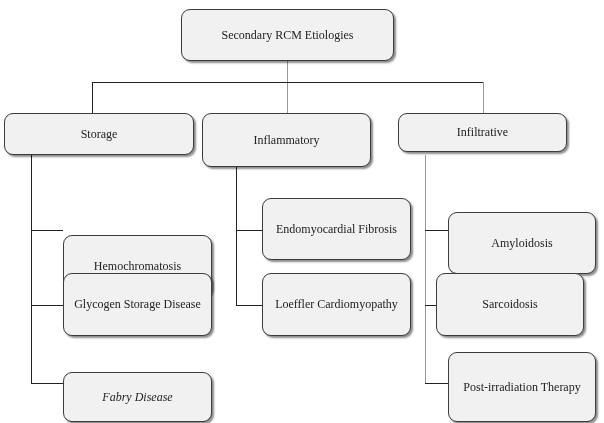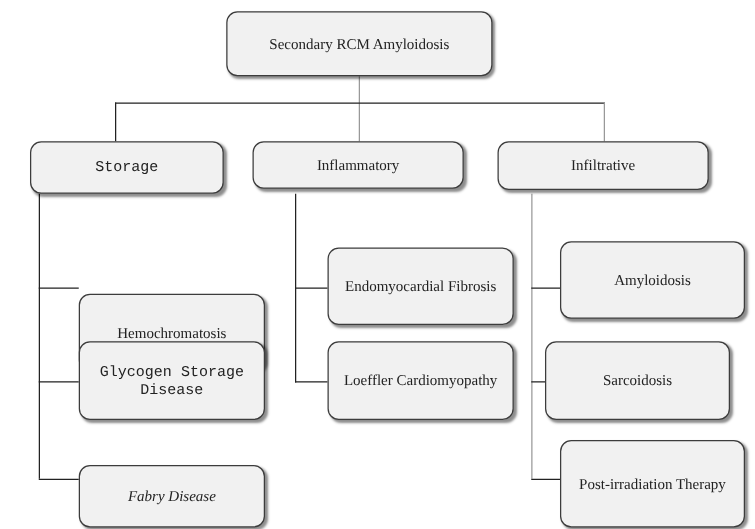--- a/index.html
+++ b/index.html
@@ -30,28 +30,28 @@
 
 <div class="line" style="left:236px;top:155px;width:1px;height:151px;"></div>
 <div class="line" style="left:236px;top:230px;width:26px;height:1px;"></div>
 <div class="line" style="left:236px;top:305px;width:26px;height:1px;"></div>
 
 <div class="line grey" style="left:425px;top:155px;width:1px;height:228px;"></div>
 <div class="line" style="left:425px;top:230px;width:23px;height:1px;"></div>
 <div class="line" style="left:425px;top:305px;width:23px;height:1px;"></div>
 <div class="line" style="left:425px;top:383px;width:23px;height:1px;"></div>
 
-<div class="node" style="left:181px;top:9px;width:213px;height:52px;">Secondary RCM Amyloidosis</div>
+<div class="node" style="left:181px;top:9px;width:213px;height:52px;">Secondary RCM Etiologies</div>
 
-<div class="node" style="left:24px;top:113px;width:155px;height:42px;font-family:Liberation Mono, monospace;">Storage</div>
-<div class="node" style="left:202px;top:113px;width:169px;height:38px;">Inflammatory</div>
+<div class="node" style="left:4px;top:113px;width:190px;height:42px;">Storage</div>
+<div class="node" style="left:202px;top:113px;width:169px;height:54px;">Inflammatory</div>
 <div class="node" style="left:398px;top:113px;width:169px;height:39px;">Infiltrative</div>
 
 <div class="node" style="left:63px;top:198px;width:149px;height:62px;margin-top:37px;">Hemochromatosis</div>
-<div class="node" style="left:63px;top:273px;width:149px;height:63px;font-family:Liberation Mono, monospace;">Glycogen Storage Disease</div>
+<div class="node" style="left:63px;top:273px;width:149px;height:63px;">Glycogen Storage Disease</div>
 <div class="node" style="left:63px;top:372px;width:149px;height:50px;font-style:italic;">Fabry Disease</div>
 
 <div class="node" style="left:262px;top:198px;width:149px;height:62px;">Endomyocardial Fibrosis</div>
 <div class="node" style="left:262px;top:273px;width:149px;height:63px;">Loeffler Cardiomyopathy</div>
 
-<div class="node" style="left:448px;top:193px;width:148px;height:62px;">Amyloidosis</div>
+<div class="node" style="left:448px;top:212px;width:148px;height:62px;">Amyloidosis</div>
 <div class="node" style="left:436px;top:273px;width:148px;height:63px;">Sarcoidosis</div>
 <div class="node" style="left:448px;top:352px;width:148px;height:70px;">Post-irradiation Therapy</div>
 
 </body></html>

